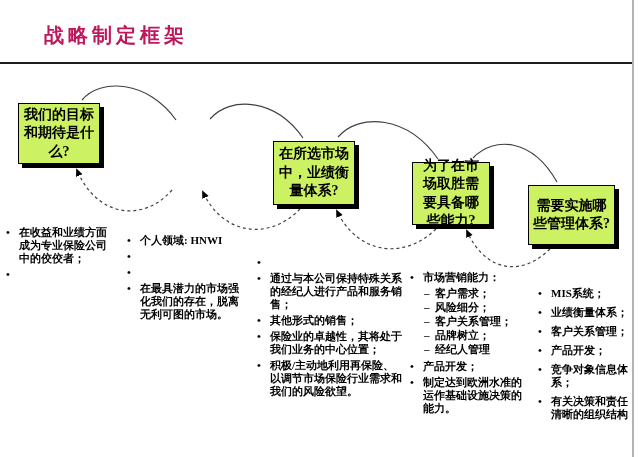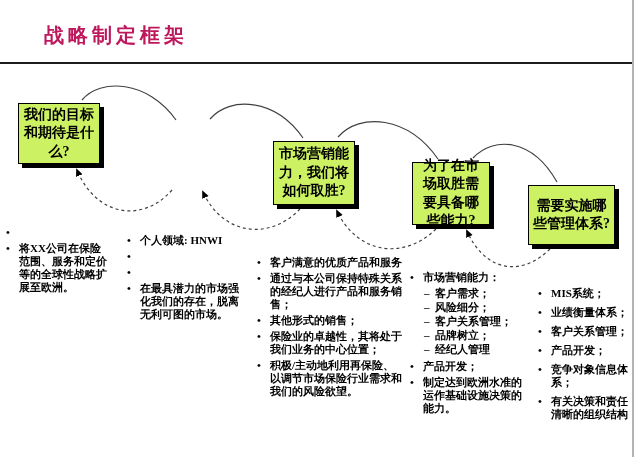--- a/index.html
+++ b/index.html
@@ -61,36 +61,36 @@
       <path stroke-dasharray="3 3" marker-end="url(#arrow)" d="M 300,209 C 268,242 222,234 203,192"></path>
       <path stroke-dasharray="3 3" marker-end="url(#arrow)" d="M 436,229 C 402,262 356,252 337,211"></path>
       <path stroke-dasharray="3 3" marker-end="url(#arrow)" d="M 550,249 C 518,280 483,268 467,231"></path>
     </g>
   </svg>
 
   <div class="qbox qbox-1">
     <span>我们的目标和期待是什么?</span>
   </div>
   <div class="qbox qbox-3">
-    <span>市场营销能力，我们将如何取胜?</span>
+    <span>在所选市场中，业绩衡量体系?</span>
   </div>
   <div class="qbox qbox-4">
     <span>为了在市场取胜需要具备哪些能力?</span>
   </div>
   <div class="qbox qbox-5">
     <span>需要实施哪些管理体系?</span>
   </div>
 
   <div class="blist blist-1">
     <div class="bullet">
       <span class="dot">•</span>
+      <span>在收益和业绩方面成为专业保险公司中的佼佼者；</span>
     </div>
     <div class="bullet">
       <span class="dot">•</span>
-      <span>将XX公司在保险范围、服务和定价等的全球性战略扩展至欧洲。</span>
     </div>
   </div>
 
   <div class="blist blist-2">
     <div class="bullet">
       <span class="dot">•</span>
       <span>个人领域: HNWI</span>
     </div>
     <div class="bullet">
       <span class="dot">•</span>
@@ -100,21 +100,20 @@
     </div>
     <div class="bullet">
       <span class="dot">•</span>
       <span>在最具潜力的市场强化我们的存在，脱离无利可图的市场。</span>
     </div>
   </div>
 
   <div class="blist blist-3">
     <div class="bullet">
       <span class="dot">•</span>
-      <span>客户满意的优质产品和服务</span>
     </div>
     <div class="bullet">
       <span class="dot">•</span>
       <span>通过与本公司保持特殊关系的经纪人进行产品和服务销售；</span>
     </div>
     <div class="bullet">
       <span class="dot">•</span>
       <span>其他形式的销售；</span>
     </div>
     <div class="bullet">

